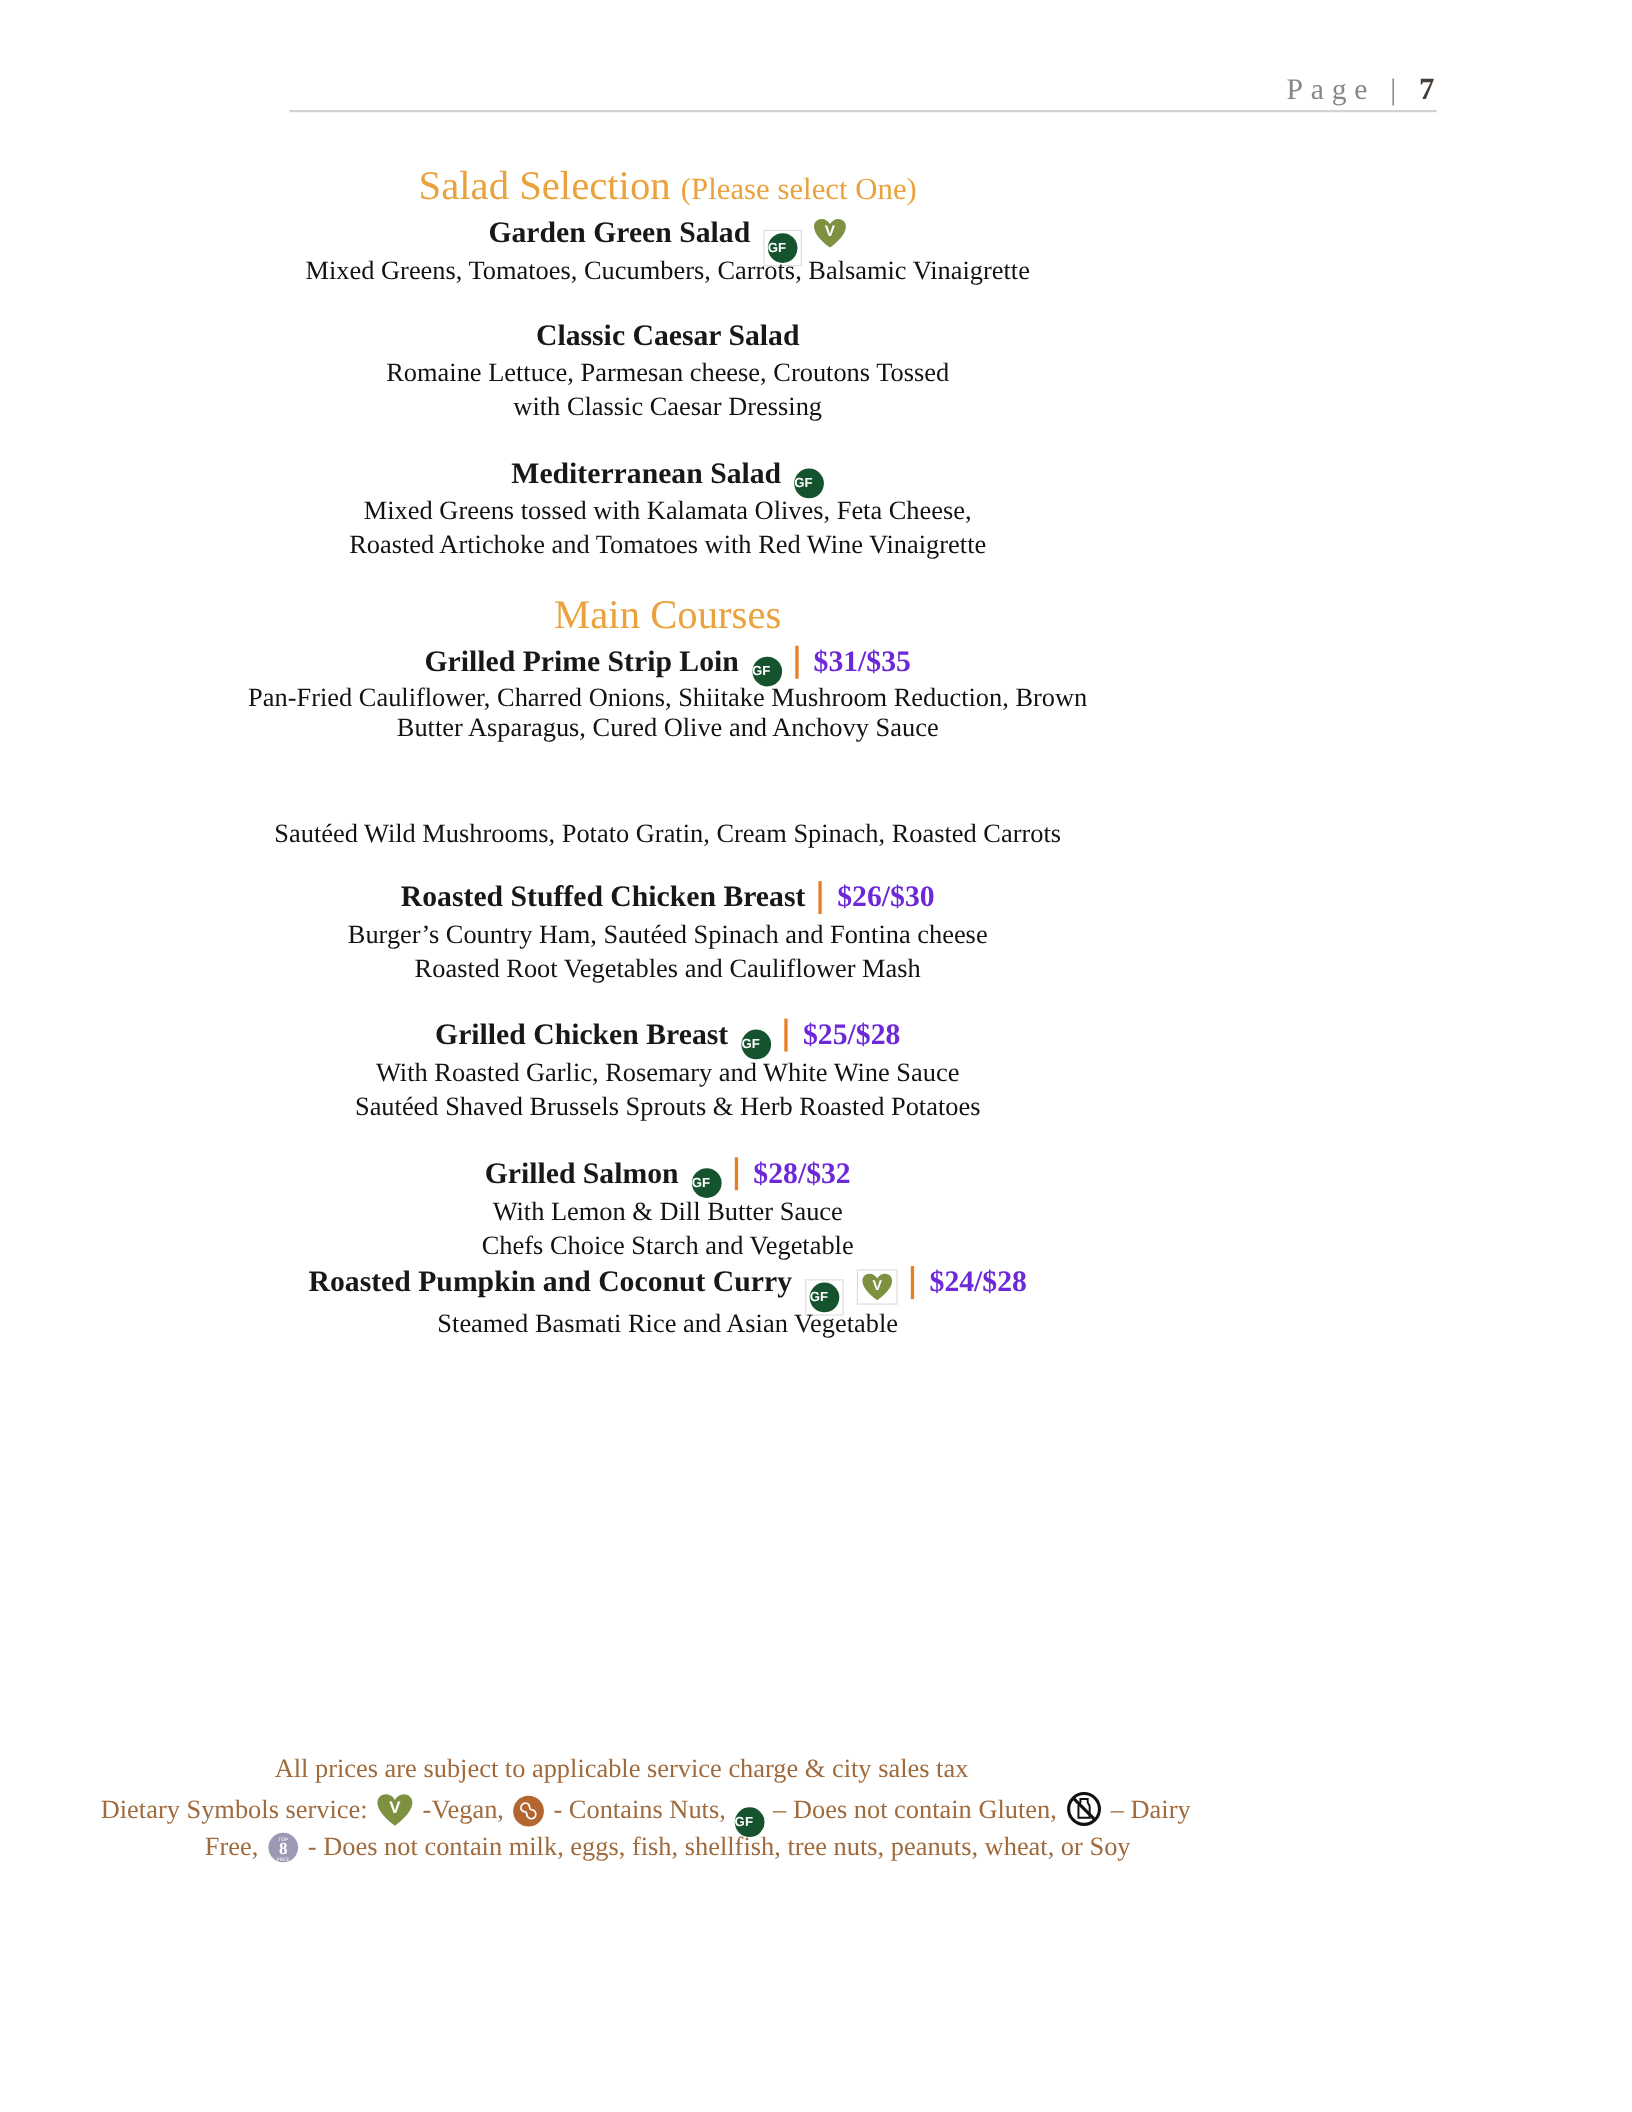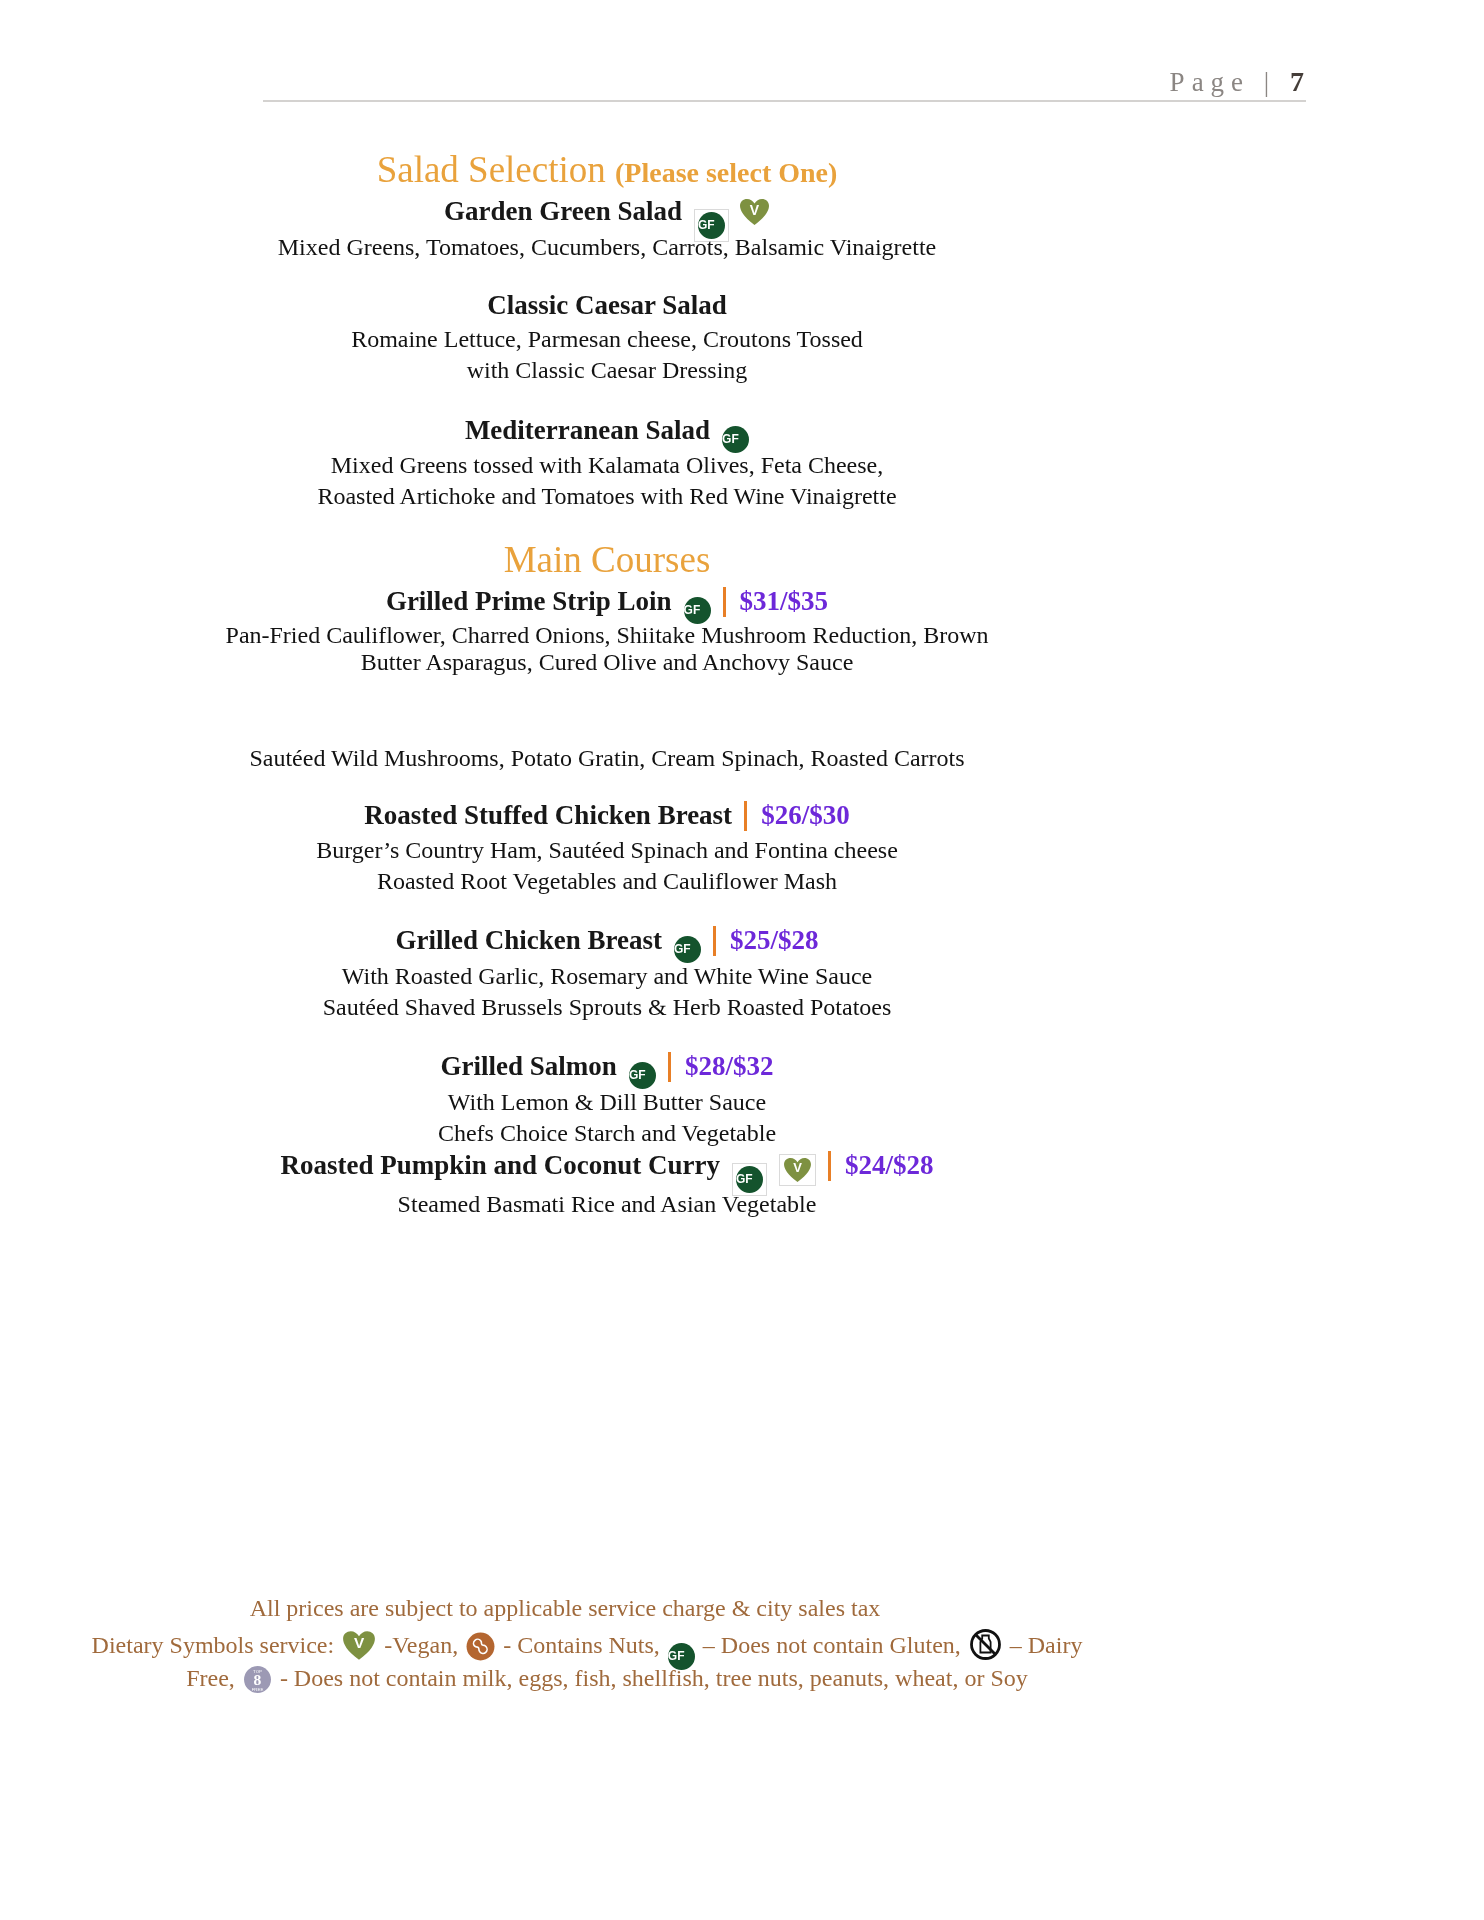--- a/index.html
+++ b/index.html
@@ -7,21 +7,21 @@
         font-family:"Liberation Serif","DejaVu Serif",serif;overflow:hidden;}
 
   
   .pagenum{position:absolute;top:66px;right:180px;font-size:27px;color:#8b8683;letter-spacing:7px;}
   .pagenum .num{color:#453e39;font-weight:bold;letter-spacing:0;font-size:28px;}
   .rule{position:absolute;top:100px;left:263px;width:1043px;border-top:2px solid #d4d2d0;}
 
   
   .block{position:absolute;left:0;width:1214px;text-align:center;white-space:nowrap;}
   .section-head{font-size:37px;color:#e9a23c;}
-  .section-head .sub{font-size:28px;font-weight:bold;}
+  .section-head .sub{font-size:28px;}
   .item{font-size:27px;font-weight:bold;color:#181818;}
   .desc{font-size:24px;color:#121212;line-height:31px;}
   .desc.tight{line-height:27px;}
   .price{color:#6d28d9;font-weight:bold;font-size:27px;}
   .pipe{display:inline-block;width:3px;height:30px;background:#e87f26;vertical-align:-7px;margin:0 14px 0 12px;}
 
   
   .gfb{display:inline-block;width:27px;height:27px;border-radius:50%;background:#14532d;color:#fff;
        font-family:"Liberation Sans",sans-serif;font-size:12px;font-weight:bold;line-height:27px;
        text-align:left;vertical-align:-4px;margin-left:12px;letter-spacing:0;}

